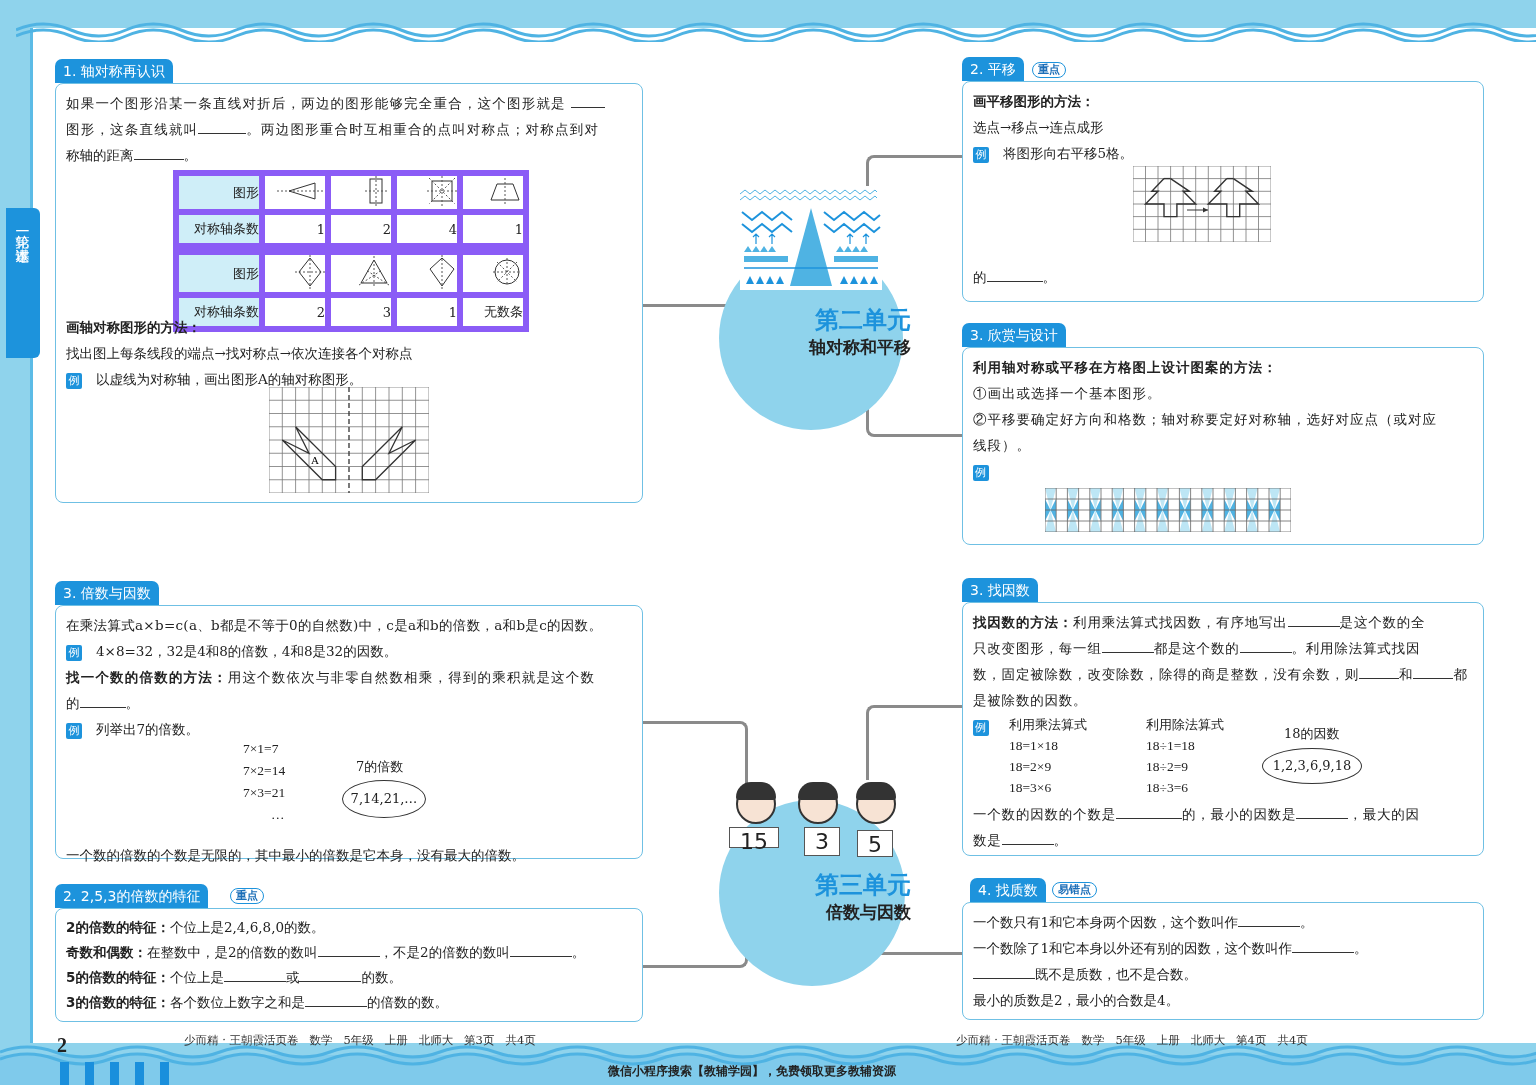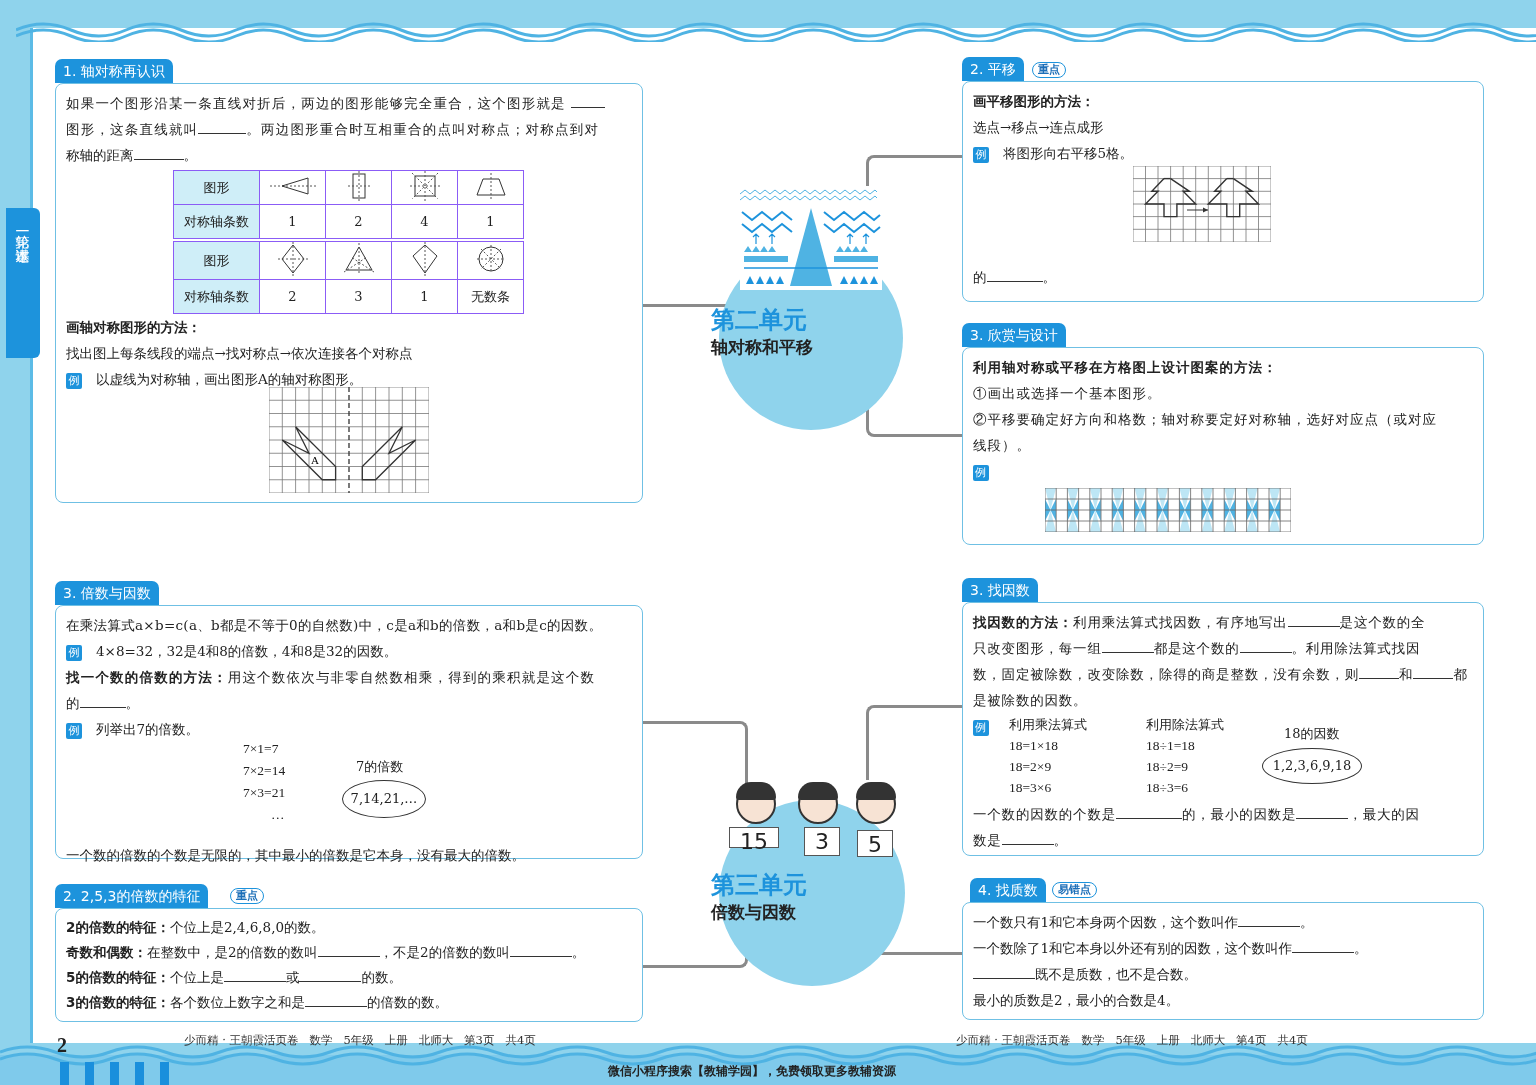--- a/index.html
+++ b/index.html
@@ -14,24 +14,24 @@
 .side-tab{position:absolute;left:6px;top:208px;width:34px;height:150px;background:#1d93dc;border-radius:0 6px 6px 0;color:#fff;font-family:"DejaVu Sans",sans-serif;font-size:14px;display:flex;flex-direction:column;align-items:center;padding-top:16px;line-height:18px}
 .side-tab .gap{height:14px}
 .card{position:absolute;border:1.5px solid #6fc0e4;border-radius:8px;background:#fff;font-size:13.5px;line-height:26px;padding:6px 10px}
 .tag{position:absolute;height:24px;background:#1d93dc;color:#fff;font-family:"DejaVu Sans",sans-serif;font-size:14px;line-height:24px;padding:0 8px;border-radius:7px 7px 0 0}
 .badge{position:absolute;height:16px;border:1px solid #1d93dc;border-radius:9px;color:#1d6fb8;font-family:"DejaVu Sans",sans-serif;font-weight:bold;font-size:11px;line-height:14px;padding:0 5px}
 .b{font-family:"DejaVu Sans",sans-serif;font-weight:bold;font-size:13.5px}
 .blank{display:inline-block;border-bottom:1px solid #333;height:14px;vertical-align:baseline}
 .ex{display:inline-block;width:16px;height:16px;background:#1d93dc;color:#fff;font-family:"DejaVu Sans",sans-serif;font-size:11px;line-height:16px;text-align:center;border-radius:2px;margin-right:14px;vertical-align:middle}
 .connector{position:absolute;border:3px solid #8a8a8a}
 table.sym{position:absolute;border-collapse:collapse;font-size:13px}
-table.sym td{border:1px solid #8b5cf6;text-align:center;height:34px;width:66px}
+table.sym td{border:6px solid #8b5cf6;text-align:right;height:34px;width:66px}
 table.sym td.h{background:#cfeef8;width:86px}
 .circle{position:absolute;border-radius:50%;background:#8fd3ec}
-.unit-title{position:absolute;font-family:"DejaVu Sans",sans-serif;font-weight:bold;text-align:left;width:200px}
+.unit-title{position:absolute;font-family:"DejaVu Sans",sans-serif;font-weight:bold;text-align:right;width:200px}
 .unit-title .big{color:#1d93dc;font-size:24px;line-height:30px;display:block}
 .unit-title .small{color:#222;font-size:17px;line-height:24px;display:block}
 .footer{position:absolute;top:1033px;font-size:11.5px;color:#333;white-space:pre}
 .pagenum{position:absolute;left:57px;top:1034px;font-size:20px;font-weight:bold;font-family:"Liberation Serif",serif}
 .promo{position:absolute;left:608px;top:1063px;font-family:"DejaVu Sans",sans-serif;font-weight:bold;font-size:12px;color:#222}
 .ellipse{position:absolute;border:1px solid #333;border-radius:50%;text-align:center;font-size:13px}
 .sign{position:absolute;background:#fff;border:1px solid #555;font-family:"DejaVu Sans",sans-serif;font-size:22px;text-align:center;line-height:28px}
 .kid{position:absolute;width:40px;height:40px;border-radius:50%;background:#f7e3d4;border:2px solid #333}
 .kid .hair{position:absolute;left:-2px;top:-4px;width:40px;height:18px;background:#333;border-radius:20px 20px 4px 4px}
 </style>

